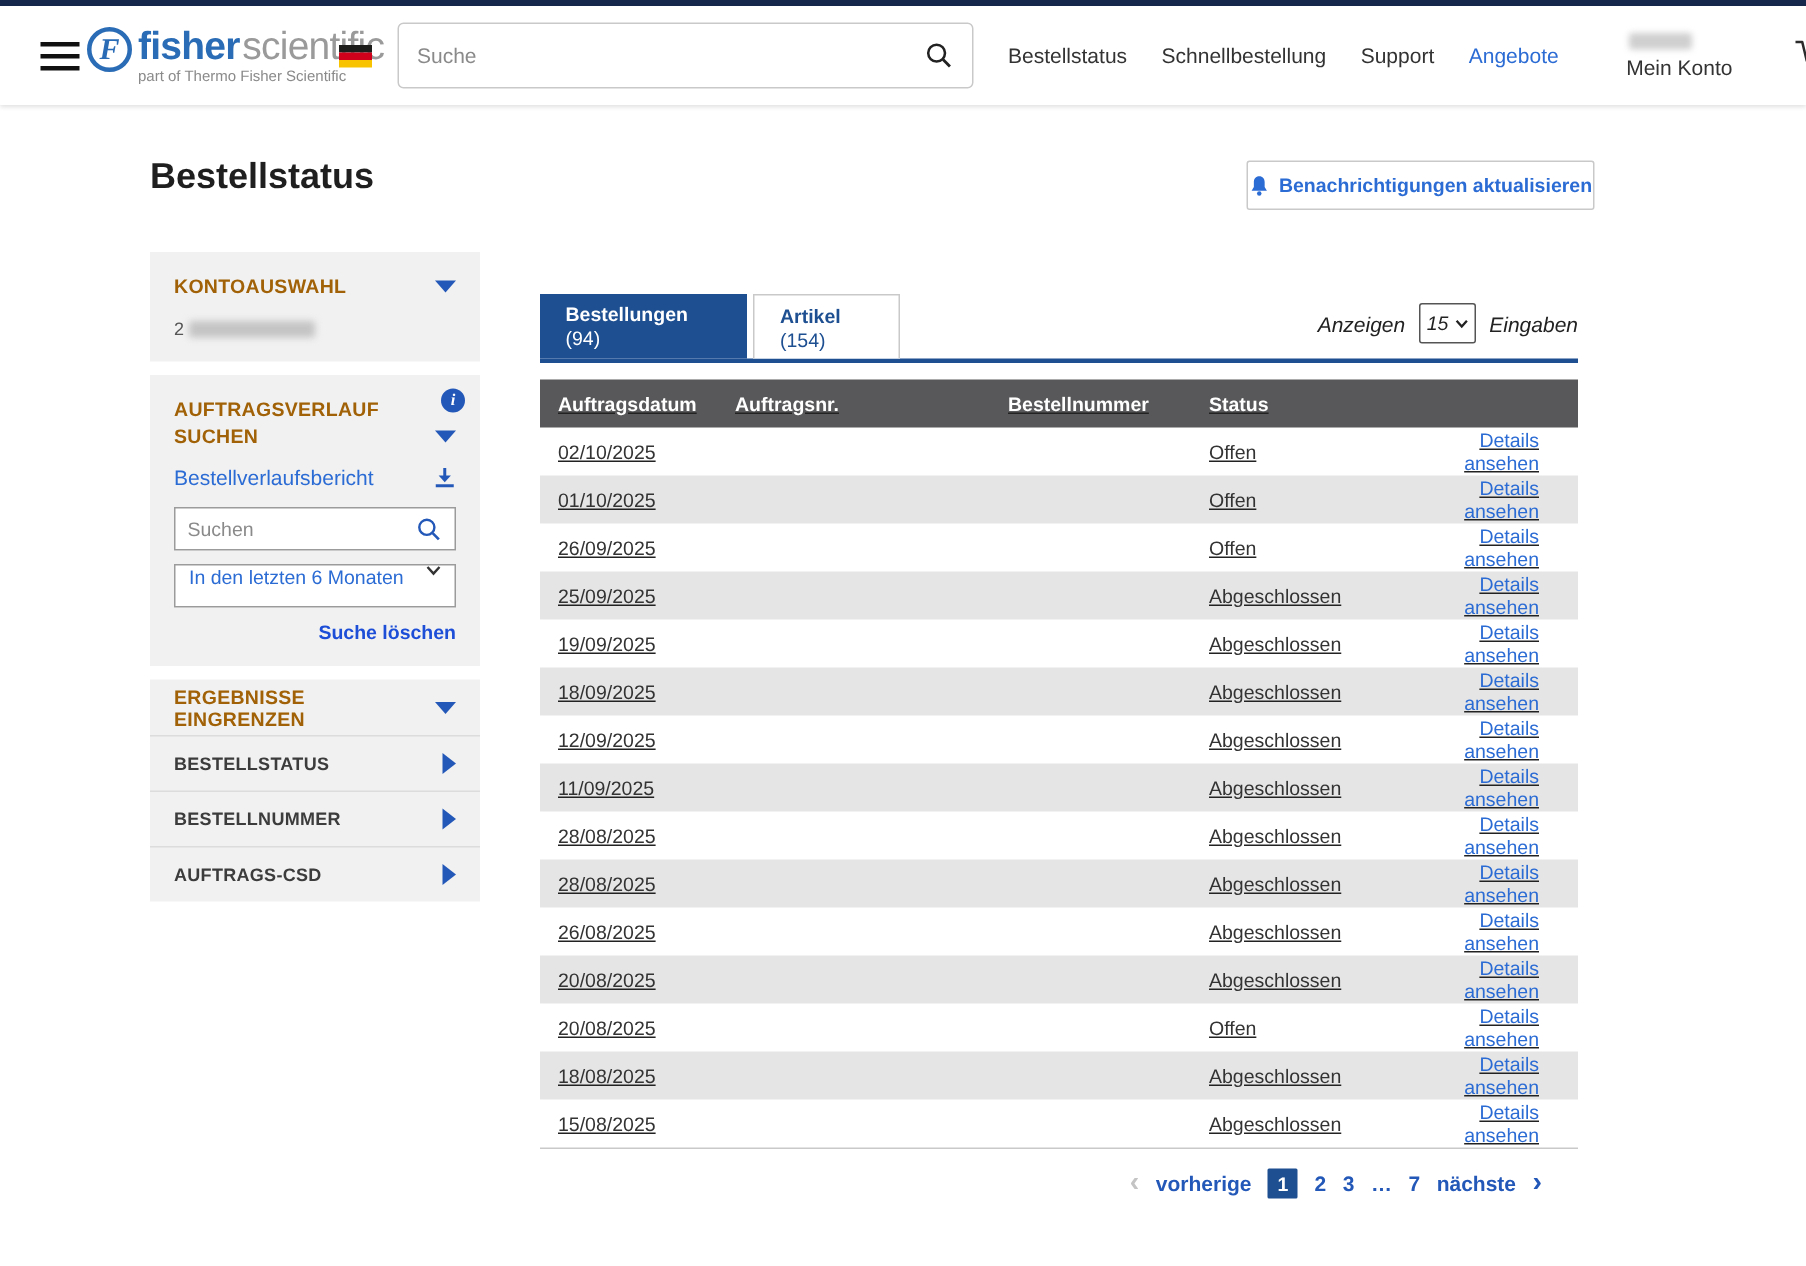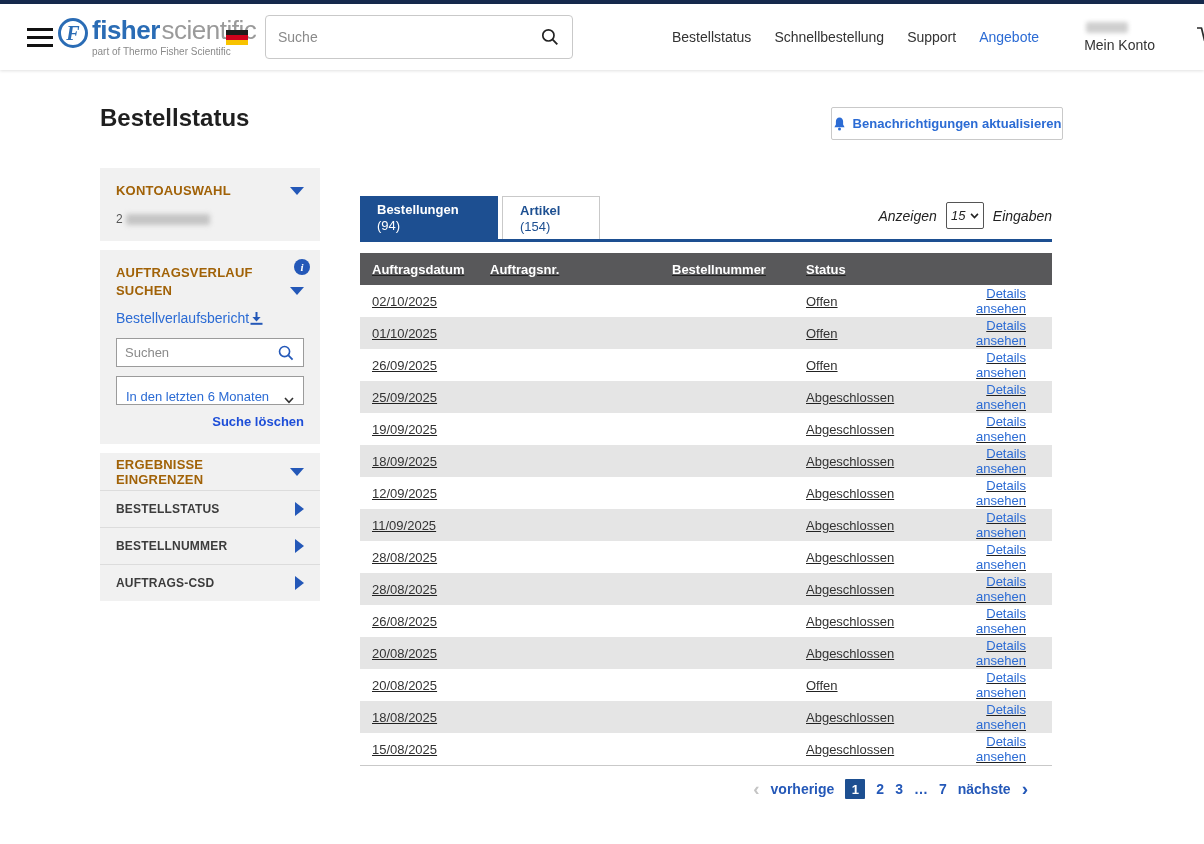--- a/index.html
+++ b/index.html
@@ -26,21 +26,21 @@
   .logo-textblock { display: flex; flex-direction: column; margin-left: 4px; }
   .logo-words { font-size: 26px; letter-spacing: -0.5px; line-height: 30px; margin-top: 2px; }
   .logo-words .b { color: #2a6cb5; font-weight: bold; }
   .logo-words .l { color: #9a9a9a; }
   .logo-tagline { font-size: 10px; color: #8a8a8a; margin-top: 1px; }
   .flag { position: absolute; left: 226px; top: 26px; width: 22px; height: 15px;
     display: flex; flex-direction: column; cursor: pointer; }
   .flag div { flex: 1; }
   .flag .f1 { background: #1d1d1b; } .flag .f2 { background: #d0021b; } .flag .f3 { background: #f8c300; }
   .search-box {
-    position: absolute; left: 265px; top: 11px; width: 308px; height: 44px;
+    position: absolute; left: 265px; top: 11px; width: 384px; height: 44px;
     border: 1px solid #c9c9c9; border-radius: 4px; background: #fff;
     display: flex; align-items: center; padding: 0 12px;
   }
   .search-box input { flex: 1; border: none; outline: none; font-size: 14px; color: #444;
     font-family: "Liberation Sans", sans-serif; }
   .search-box input::placeholder { color: #8a8a8a; }
   .search-btn { background: none; border: none; cursor: pointer; display: flex; }
   .hnav { position: absolute; left: 672px; top: 0; height: 66px; display: flex;
     align-items: center; gap: 23px; }
   .hnav .navlink { font-size: 14px; color: #333; cursor: pointer; white-space: nowrap; }
@@ -71,30 +71,30 @@
   .tri-right { width: 0; height: 0; border-top: 7px solid transparent; border-bottom: 7px solid transparent;
     border-left: 9px solid #2458b8; }
   .acct-line { display: flex; align-items: center; margin-top: 14px; gap: 3px; }
   .acct-char { font-size: 12px; color: #555; }
   .acct-line .blob { width: 84px; height: 11px; background: #c4c4c4; border-radius: 2px; filter: blur(2.5px); }
   .info-icon { position: absolute; right: 10px; top: 9px; width: 16px; height: 16px; border-radius: 50%;
     background: #2458b8; color: #fff; font-size: 11px; font-weight: bold;
     font-family: "Liberation Serif", serif; font-style: italic;
     display: flex; align-items: center; justify-content: center; cursor: pointer; }
   .searchbox2 { position: relative; }
-  .report-row { display: flex; align-items: center; margin-top: 12px; }
+  .report-row { display: flex; justify-content: space-between; align-items: center; margin-top: 12px; }
   .report-link { color: #2b6bd4; font-size: 14px; cursor: pointer; }
   .dl-icon { cursor: pointer; display: flex; }
   .s-input { margin-top: 12px; height: 29px; background: #fff; border: 1px solid #9b9b9b;
     display: flex; align-items: center; padding: 0 8px; }
   .s-input input { flex: 1; border: none; outline: none; font-size: 13px; color: #444; min-width: 0;
     font-family: "Liberation Sans", sans-serif; }
   .s-input input::placeholder { color: #8a8a8a; }
   .s-select { margin-top: 9px; height: 29px; background: #fff; border: 1px solid #9b9b9b;
-    display: flex; align-items: flex-end; justify-content: space-between; padding: 0 9px; cursor: pointer; }
+    display: flex; align-items: flex-start; justify-content: space-between; padding: 0 9px; cursor: pointer; }
   .s-select .val { color: #2b6bd4; font-size: 13px; }
   .clear-link { text-align: right; margin-top: 9px; color: #1d4ed8; font-size: 13px; font-weight: bold; cursor: pointer; }
   .refine-row { height: 37px; display: flex; align-items: center; justify-content: space-between;
     padding: 0 16px; border-top: 1px solid #dcdcdc; cursor: pointer; }
   .refine-row:first-child { border-top: none; }
   .refine-label { font-size: 12px; font-weight: bold; color: #3c3c3c; letter-spacing: .2px; }
   
   .main { position: absolute; left: 360px; top: 196px; width: 692px; }
   .tabsrow { display: flex; border-bottom: 3px solid #1d4f91; height: 46px; position: relative; }
   .tab { margin-right: 4px; padding: 6px 0 0 17px; cursor: pointer; }

